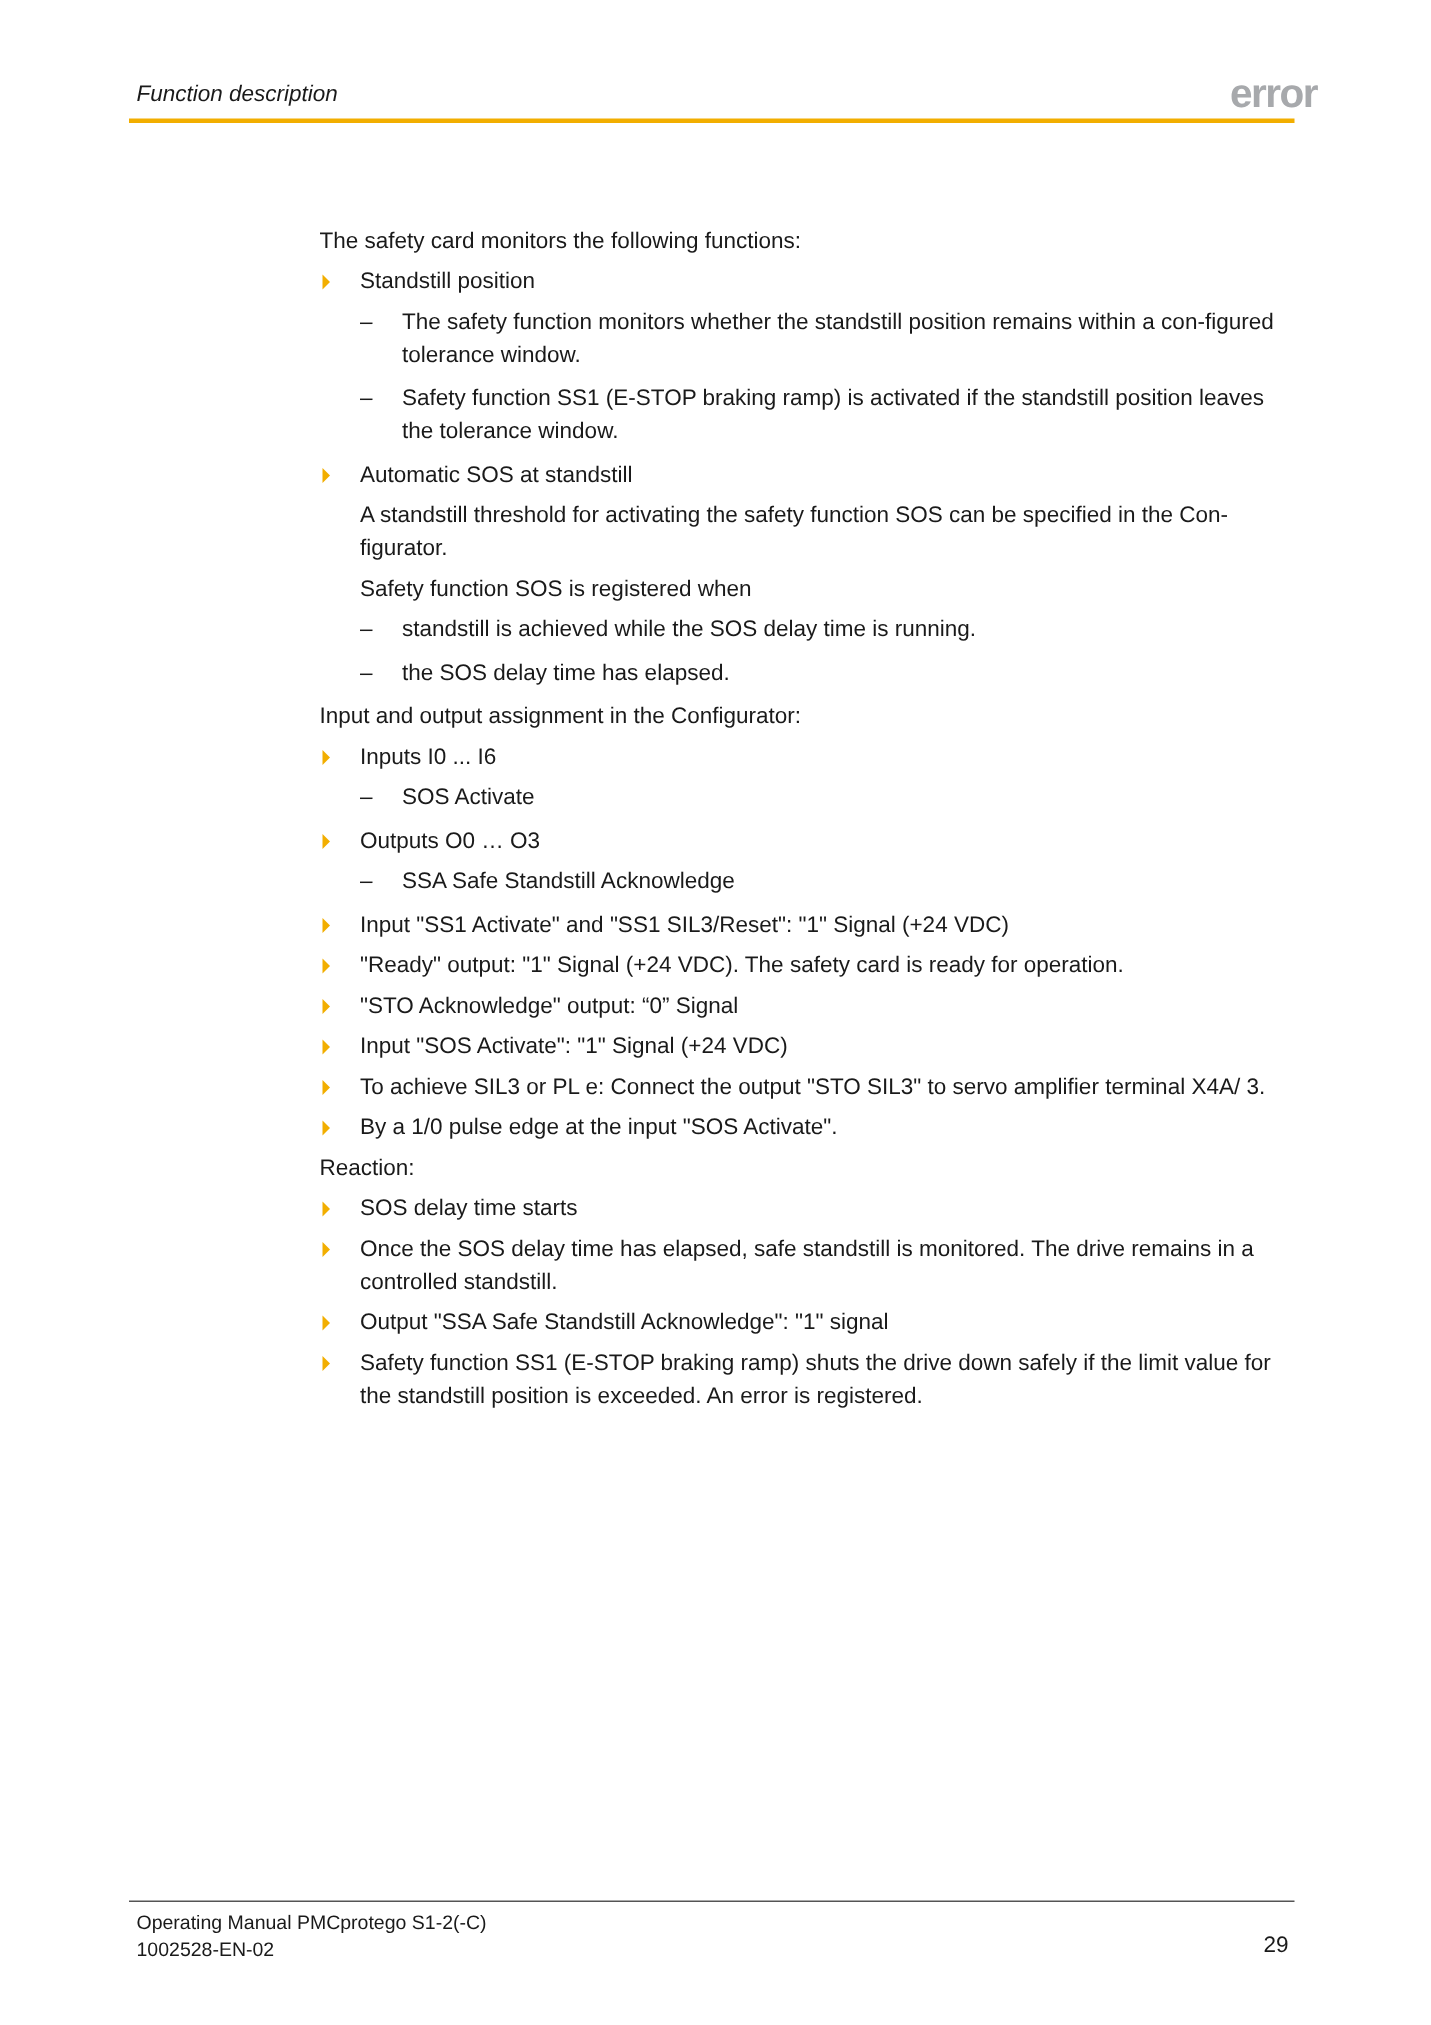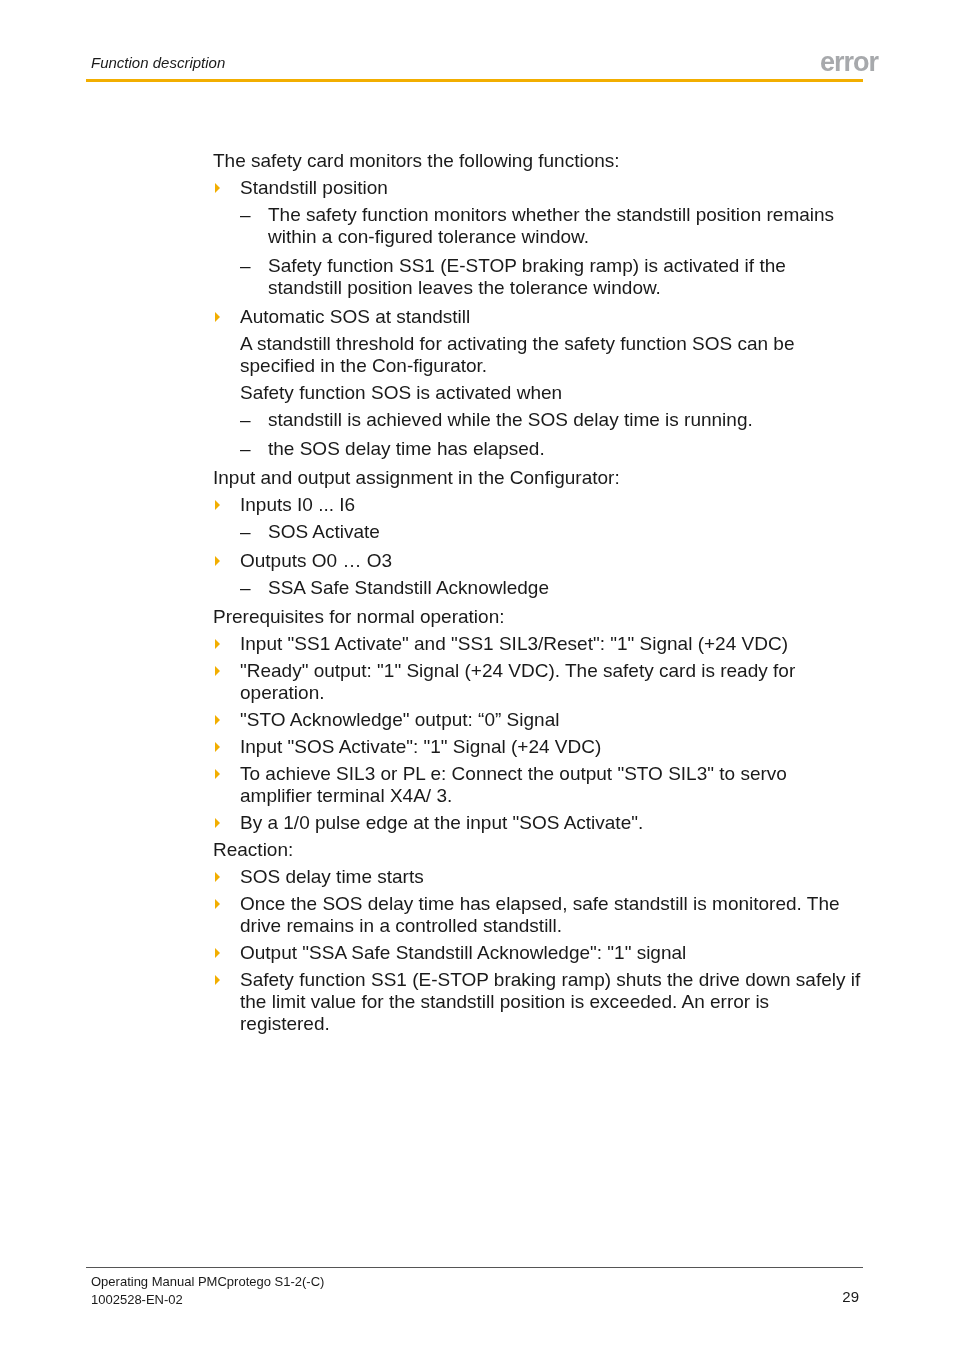--- a/index.html
+++ b/index.html
@@ -1,20 +1,20 @@
 <!DOCTYPE html>
 <html><head>
   <meta charset="utf-8">
   <style>
     html, body { margin: 0; padding: 0; background: #ffffff; }
     body { width: 954px; height: 1350px; position: relative; font-family: "Liberation Sans", sans-serif; color: #1a1a1a; }
     .header-title { position: absolute; left: 91px; top: 54px; font-size: 15px; line-height: 18px; font-style: italic; }
     .logo { position: absolute; left: 820px; top: 48px; font-family: "Liberation Sans", sans-serif; font-weight: bold; font-size: 27px; line-height: 28px; color: #a7a9ac; letter-spacing: -1px; }
     .header-rule { position: absolute; left: 86px; top: 79px; width: 777px; height: 3px; background: #f2ae00; }
-    .content { position: absolute; left: 213px; top: 150px; width: 650px; font-size: 19px; line-height: 22px; }
+    .content { position: absolute; left: 213px; top: 150px; width: 650px; font-size: 15px; line-height: 22px; }
     .para { margin: 0 0 5px 0; }
     .bullet { position: relative; padding-left: 27px; margin: 0 0 5px 0; }
     .bullet .marker { position: absolute; left: 2px; top: 6px; width: 0; height: 0; border-top: 5px solid transparent; border-bottom: 5px solid transparent; border-left: 5px solid #f2ae00; }
     .sub-para { padding-left: 27px; margin: 0 0 5px 0; }
     .dash { position: relative; padding-left: 55px; margin: 0 0 7px 0; }
     .dash .dash-mark { position: absolute; left: 27px; top: 0; }
     .footer-rule { position: absolute; left: 86px; top: 1267px; width: 777px; height: 1px; background: #555; }
     .footer-left { position: absolute; left: 91px; top: 1273px; font-size: 13px; line-height: 18px; }
     .footer-page { position: absolute; right: 95px; top: 1276px; font-size: 15px; line-height: 18px; margin-top: 12px; }
   </style>
@@ -39,21 +39,21 @@
   <div class="dash">
     <span class="dash-mark">–</span>
     <span>Safety function SS1 (E-STOP braking ramp) is activated if the standstill position leaves the tolerance window.</span>
   </div>
 
   <div class="bullet">
     <span class="marker"></span>
     <span>Automatic SOS at standstill</span>
   </div>
   <p class="sub-para">A standstill threshold for activating the safety function SOS can be specified in the Con-figurator.</p>
-  <p class="sub-para">Safety function SOS is activated when</p>
+  <p class="sub-para">Safety function SOS is registered when</p>
   <div class="dash">
     <span class="dash-mark">–</span>
     <span>standstill is achieved while the SOS delay time is running.</span>
   </div>
   <div class="dash">
     <span class="dash-mark">–</span>
     <span>the SOS delay time has elapsed.</span>
   </div>
 
   <p class="para">Input and output assignment in the Configurator:</p>
@@ -67,21 +67,20 @@
   </div>
   <div class="bullet">
     <span class="marker"></span>
     <span>Outputs O0 … O3</span>
   </div>
   <div class="dash">
     <span class="dash-mark">–</span>
     <span>SSA Safe Standstill Acknowledge</span>
   </div>
 
-  <p class="para">Prerequisites for normal operation:</p>
   <div class="bullet">
     <span class="marker"></span>
     <span>Input "SS1 Activate" and "SS1 SIL3/Reset": "1" Signal (+24 VDC)</span>
   </div>
   <div class="bullet">
     <span class="marker"></span>
     <span>"Ready" output: "1" Signal (+24 VDC). The safety card is ready for operation.</span>
   </div>
   <div class="bullet">
     <span class="marker"></span>

